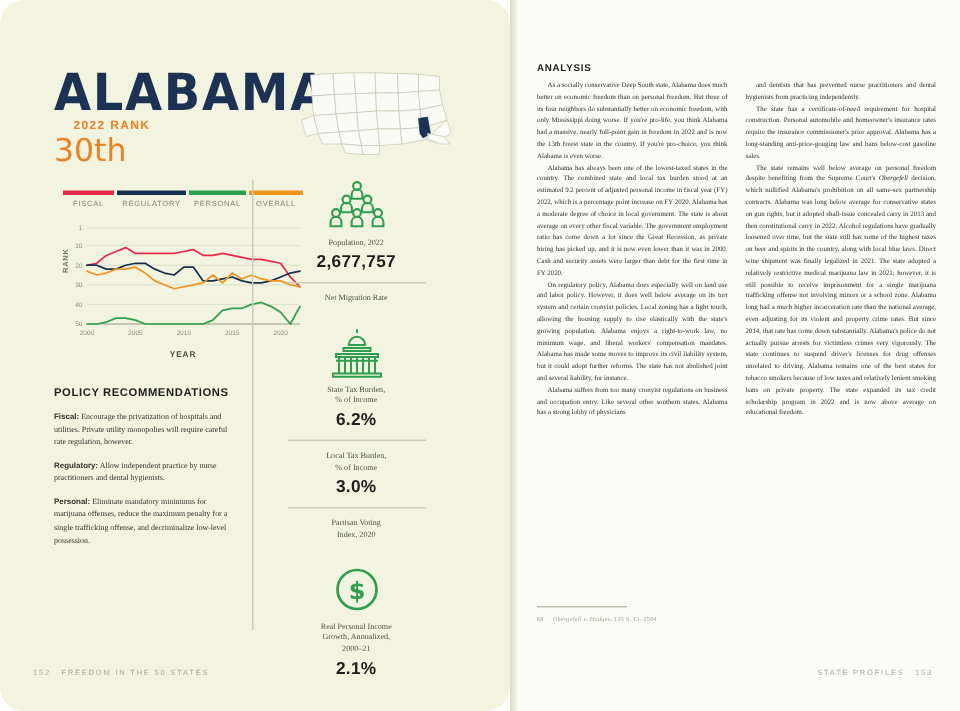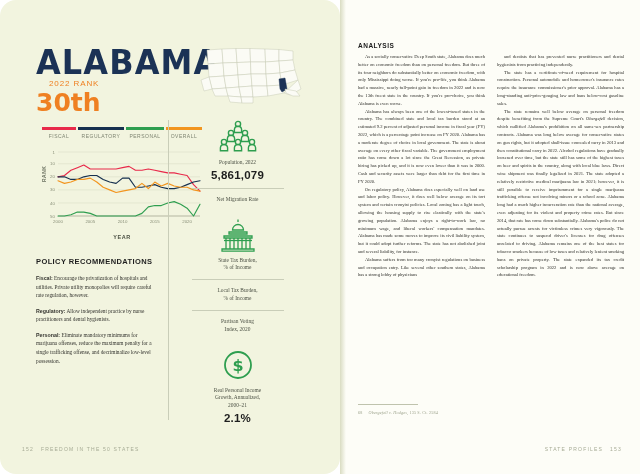--- a/index.html
+++ b/index.html
@@ -42,30 +42,30 @@
     letter-spacing: 1.2px;
     color: #1b3255;
     font-family: "DejaVu Sans", sans-serif;
     transform: scaleX(0.94);
     transform-origin: left center;
   }
   .rank-label {
     position: absolute;
     left: 37px; top: 79px;
     font-size: 8px;
-    font-weight: 400;
+    font-weight: 700;
     letter-spacing: 0.9px;
     color: #ef8022;
     padding-left: 12px;
   }
   .rank-value {
     position: absolute;
     left: 36px; top: 88px;
-    font-size: 25px;
-    font-weight: 700;
+    font-size: 21px;
+    font-weight: 400;
     color: #ef8022;
     font-family: "DejaVu Sans", sans-serif;
   }
   .us-map {
     position: absolute;
     left: 200px; top: 43px;
     width: 110px; height: 62px;
   }
 
   
@@ -351,47 +351,49 @@
           <path d="M26.4 21.5v-3a3.6 3.6 0 013.6-3.3 3.6 3.6 0 013.6 3.3v3z"></path>
           <circle cx="9" cy="22" r="2.6"></circle>
           <path d="M5.4 30.8v-3A3.6 3.6 0 019 24.5a3.6 3.6 0 013.6 3.3v3z"></path>
           <circle cx="23" cy="22" r="2.6"></circle>
           <path d="M19.4 30.8v-3a3.6 3.6 0 013.6-3.3 3.6 3.6 0 013.6 3.3v3z"></path>
           <circle cx="37" cy="22" r="2.6"></circle>
           <path d="M33.4 30.8v-3a3.6 3.6 0 013.6-3.3 3.6 3.6 0 013.6 3.3v3z"></path>
         </g>
       </svg>
       <div class="stat-label">Population, 2022</div>
-      <div class="stat-value">5,861,079</div>
+      <div class="stat-value">2,677,757</div>
 
       <div class="stat-divider"></div>
       <div class="stat-label">Net Migration Rate</div>
 
       <div style="height:14px"></div>
       <svg class="stat-icon" width="46" height="34" viewBox="0 0 46 34">
         <g fill="none" stroke="#2e9e4f" stroke-width="1.3">
           <path d="M23 1.5v2.5"></path>
           <path d="M17.5 12c0-3 2.5-5.5 5.5-5.5s5.5 2.5 5.5 5.5z"></path>
           <path d="M14 14h18v2H14z"></path>
           <path d="M9 18h28v2H9z"></path>
           <path d="M7 31h32v2.2H7z"></path>
           <path d="M11 20v11M15 20v11M19 20v11M23 20v11M27 20v11M31 20v11M35 20v11"></path>
           <path d="M9 22.5h28"></path>
         </g>
       </svg>
       <div class="stat-label">
         <span>State Tax Burden,</span><br>
         <span>% of Income</span>
       </div>
+      <div class="stat-value">6.2%</div>
 
       <div class="stat-divider"></div>
       <div class="stat-label">
         <span>Local Tax Burden,</span><br>
         <span>% of Income</span>
       </div>
+      <div class="stat-value">3.0%</div>
 
       <div class="stat-divider"></div>
       <div class="stat-label">
         <span>Partisan Voting</span><br>
         <span>Index, 2020</span>
       </div>
 
       <div style="height:14px"></div>
       <svg class="stat-icon" width="34" height="34" viewBox="0 0 34 34">
         <circle cx="17" cy="17" r="13" fill="none" stroke="#2e9e4f" stroke-width="1.8"></circle>

